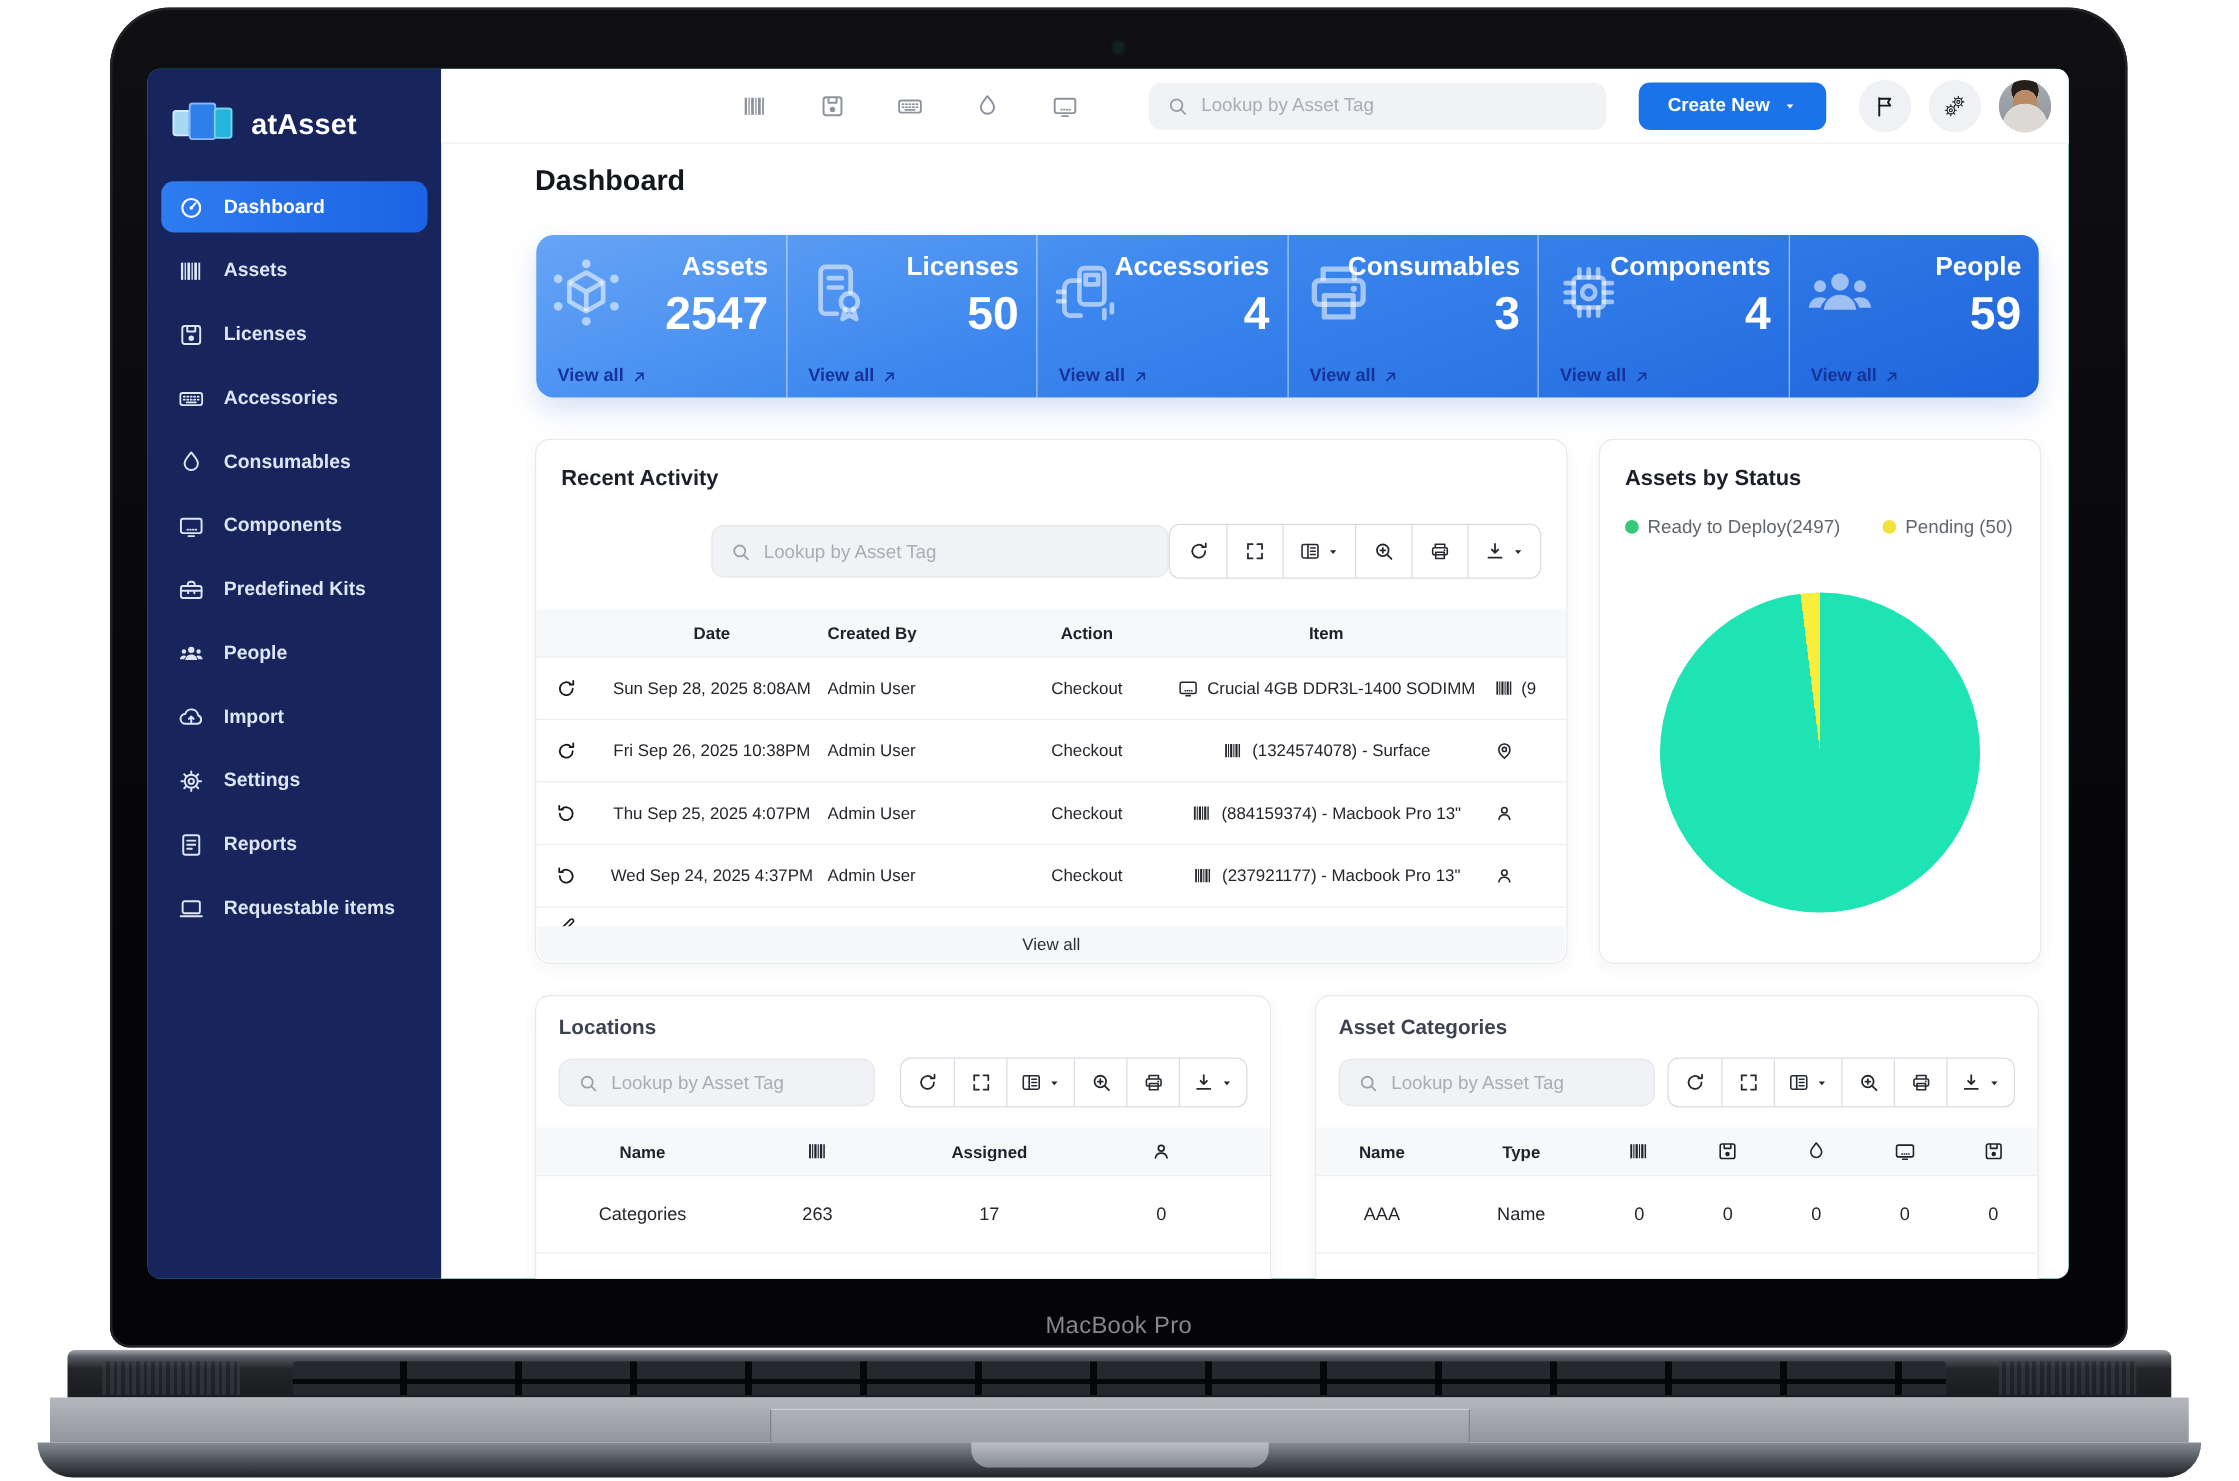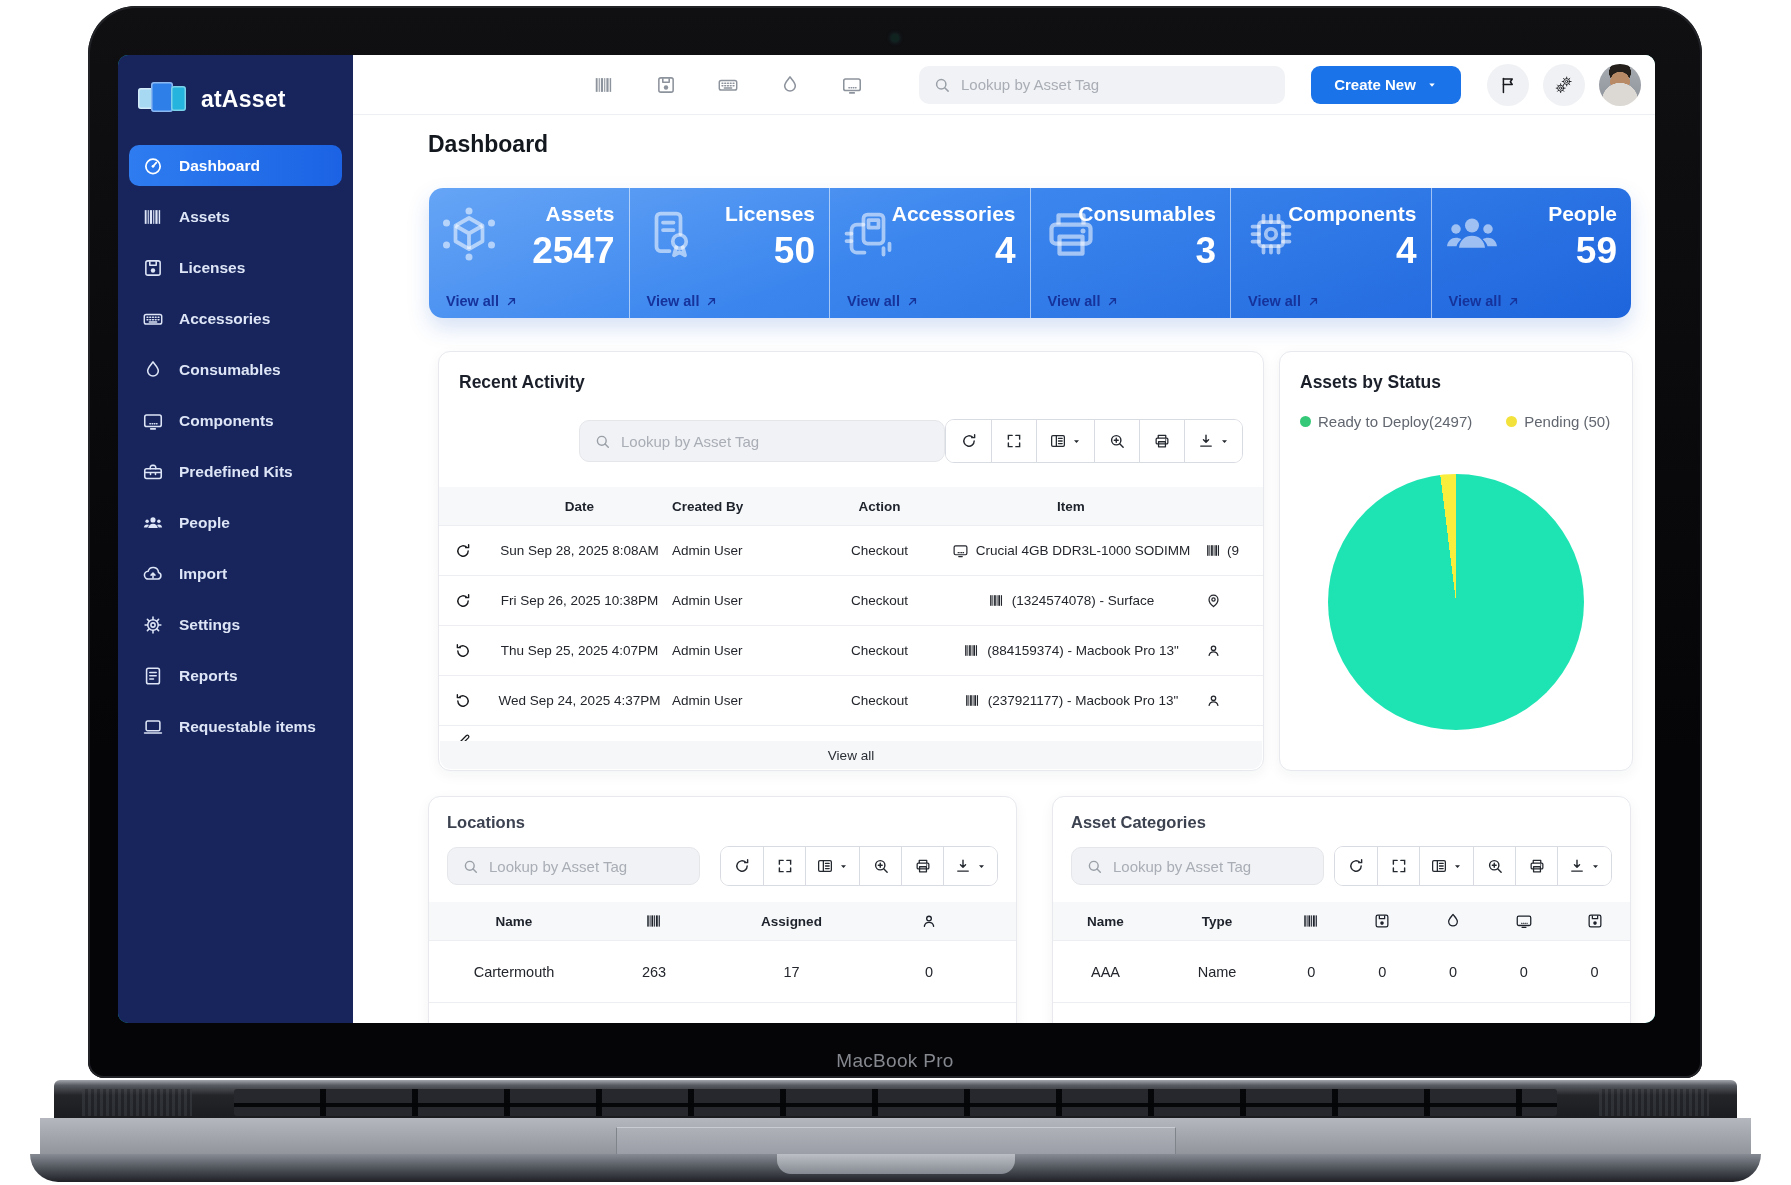--- a/index.html
+++ b/index.html
@@ -99,21 +99,21 @@
     color:rgba(255,255,255,.55); }
   .stat-label { position:absolute; right:14px; top:14px; font-size:21px; font-weight:bold; color:#fff; }
   .stat-value { position:absolute; right:14px; top:42px; font-size:37px; font-weight:bold; color:#fff; }
   .stat-link { position:absolute; left:17px; bottom:9px; display:flex; align-items:center; gap:6px;
     font-size:14.5px; font-weight:bold; color:#16339b; cursor:pointer; }
   .stat-link .ic { width:13px; height:13px; }
 
   
   .panel { position:absolute; background:#fff; border:1px solid #e7e9ee; border-radius:12px;
     box-shadow:0 4px 14px rgba(20,30,60,.05); overflow:hidden; }
-  .p-activity { left:85px; top:296px; width:826px; height:420px; }
+  .p-activity { left:75px; top:296px; width:826px; height:420px; }
   .p-pie { left:926px; top:296px; width:354px; height:420px; padding:20px; overflow:visible; }
   .p-locations { left:75px; top:741px; width:589px; height:330px; }
   .p-categories { left:699px; top:741px; width:579px; height:330px; }
   .p-pad { padding:20px 20px 0 20px; }
   .p-pad-sm { padding:16px 18px 0 18px; }
   .p-title { font-size:17.5px; font-weight:bold; color:#1a1f29; }
   .p-title.sm { font-size:16.5px; color:#3c4250; }
 
   .controls { display:flex; align-items:center; margin-top:26px; }
   .controls.sm { margin-top:14px; }
@@ -761,21 +761,21 @@
             </div>
           <div class="cell c-date">Sun Sep 28, 2025 8:08AM</div>
           <div class="cell c-by">Admin User</div>
           <div class="cell c-act">Checkout</div>
           <div class="cell c-item">
               <span class="ic">
                 <svg class="svgi">
                   <use href="#i-monitor"></use>
                 </svg>
               </span>
-              <span>Crucial 4GB DDR3L-1000 SODIMM</span>
+              <span>Crucial 4GB DDR3L-1400 SODIMM</span>
             </div>
           <div class="cell c-tg">
               <span class="ic">
                 <svg class="svgi">
                   <use href="#i-barcode"></use>
                 </svg>
               </span>
               <span>(9</span>
             </div>
         </div>
@@ -967,21 +967,21 @@
           <div class="cell lc-assigned">Assigned</div>
           <div class="cell lc-people hic-wrap">
               <span class="hic">
                 <svg class="svgi">
                   <use href="#i-person"></use>
                 </svg>
               </span>
             </div>
         </div>
         <div class="trow trow-big">
-          <div class="cell lc-name">Cartermouth</div>
+          <div class="cell lc-name">Categories</div>
           <div class="cell lc-assets">263</div>
           <div class="cell lc-assigned">17</div>
           <div class="cell lc-people">0</div>
         </div>
         <div class="trow trow-big">
           
           
           
           
         </div>

